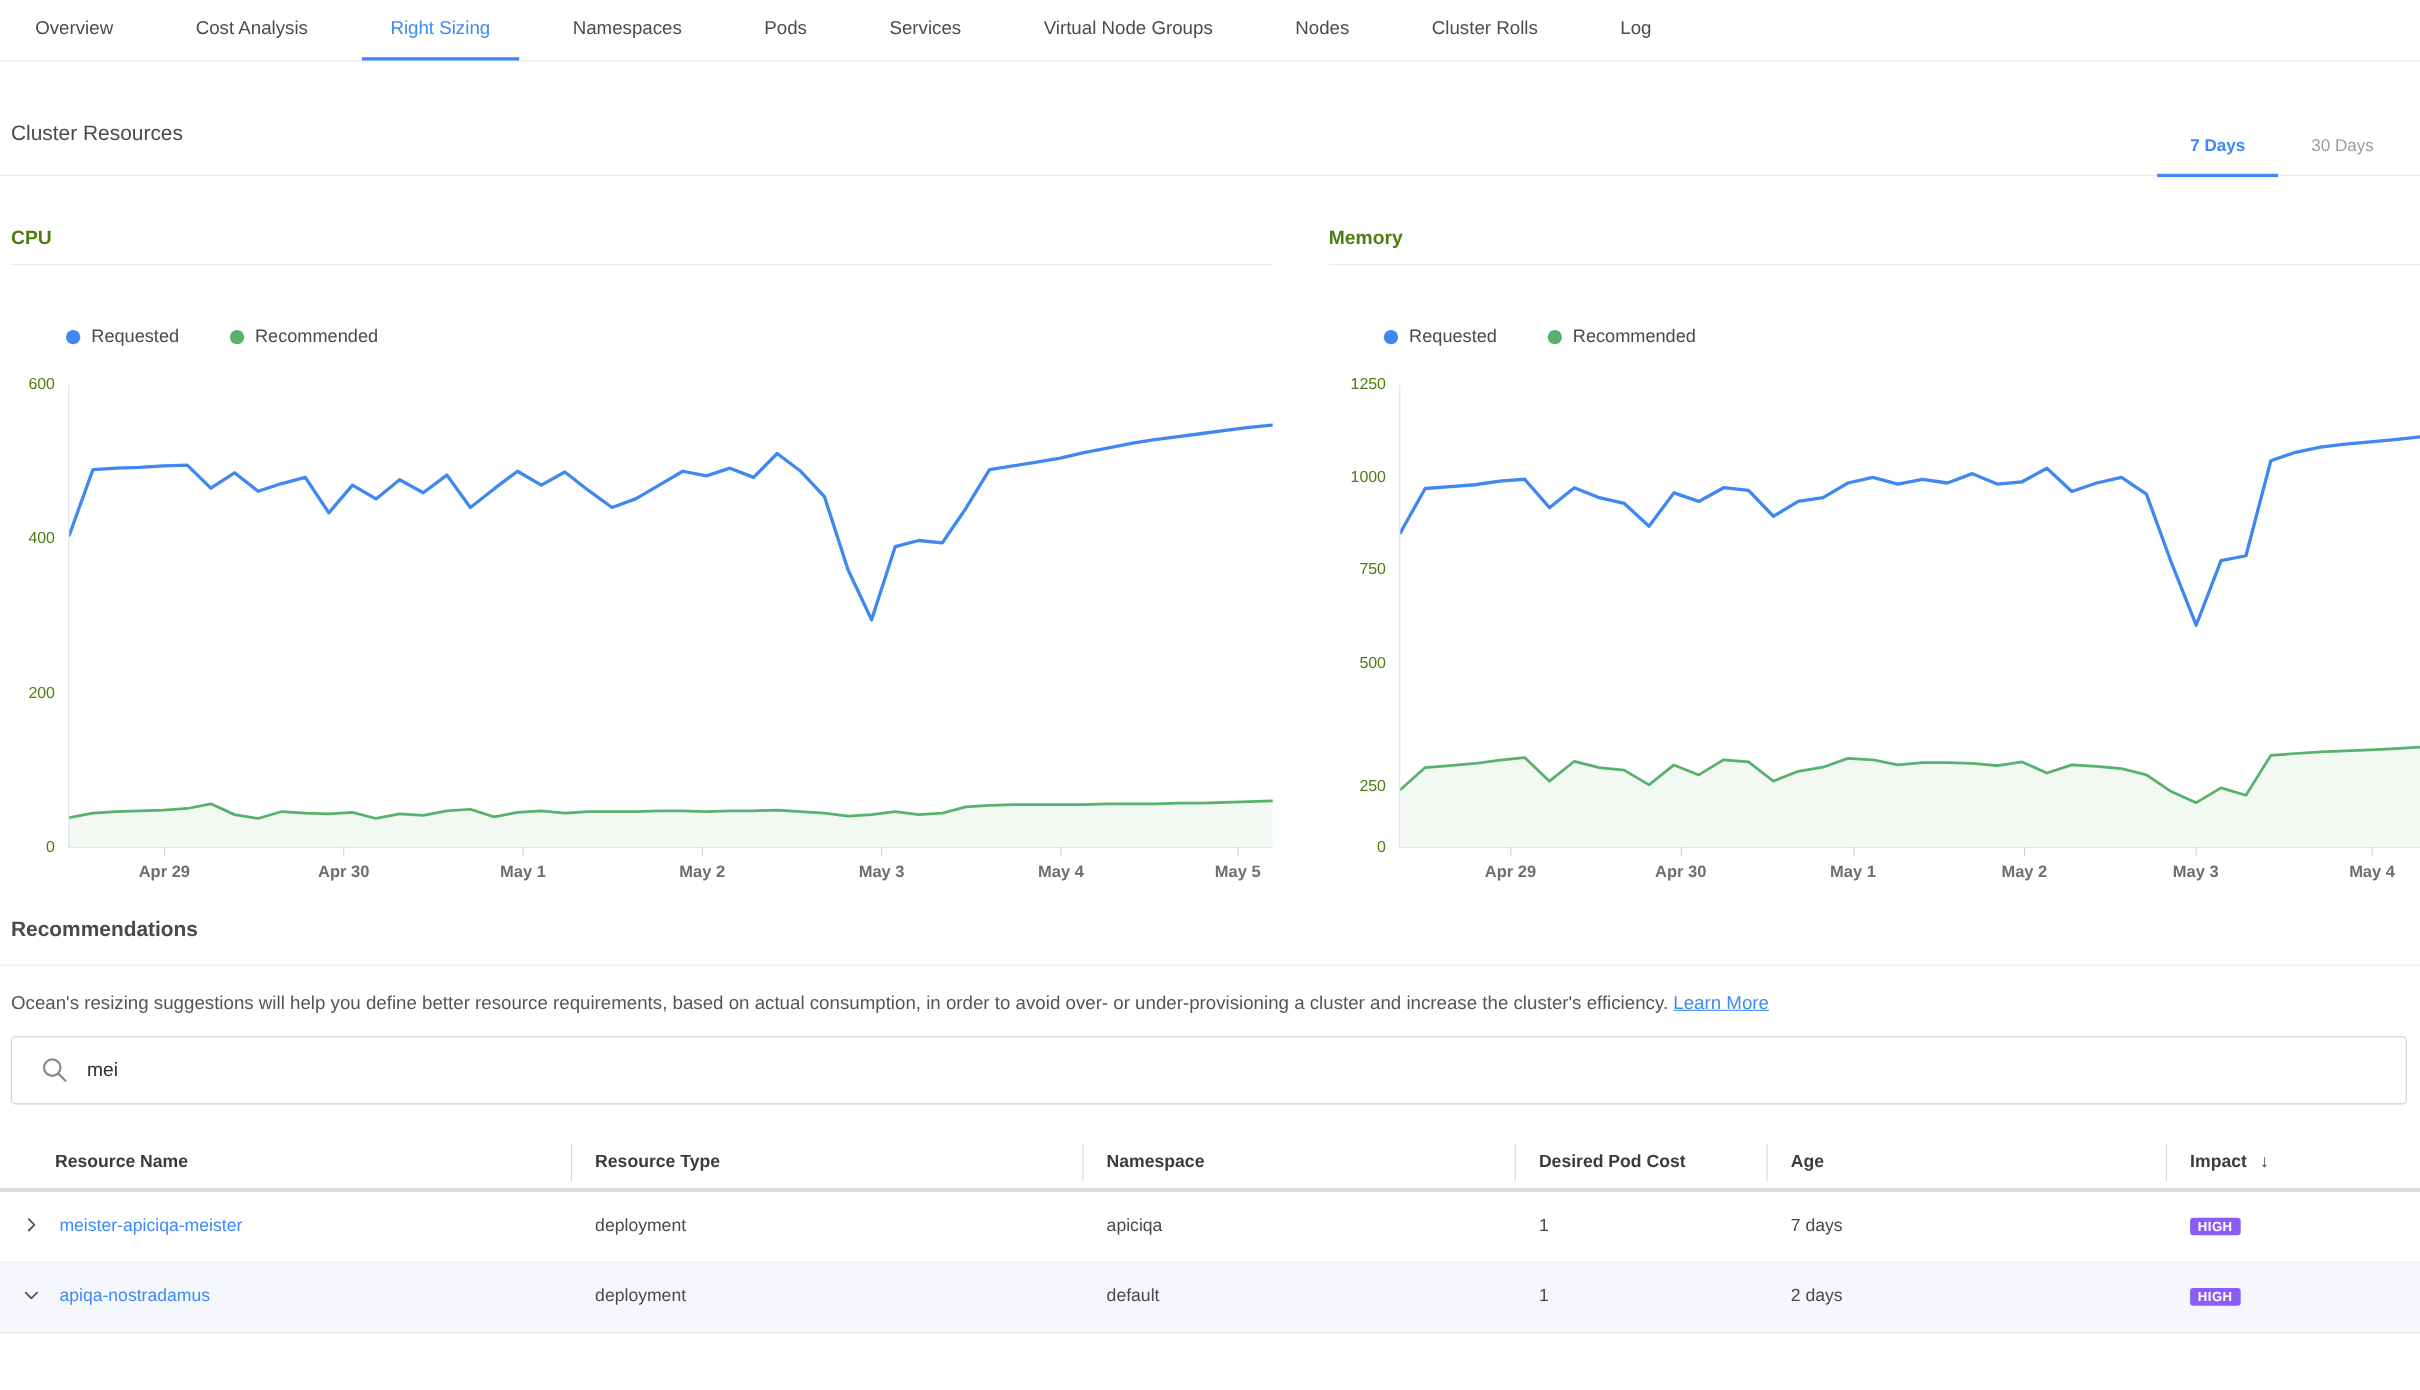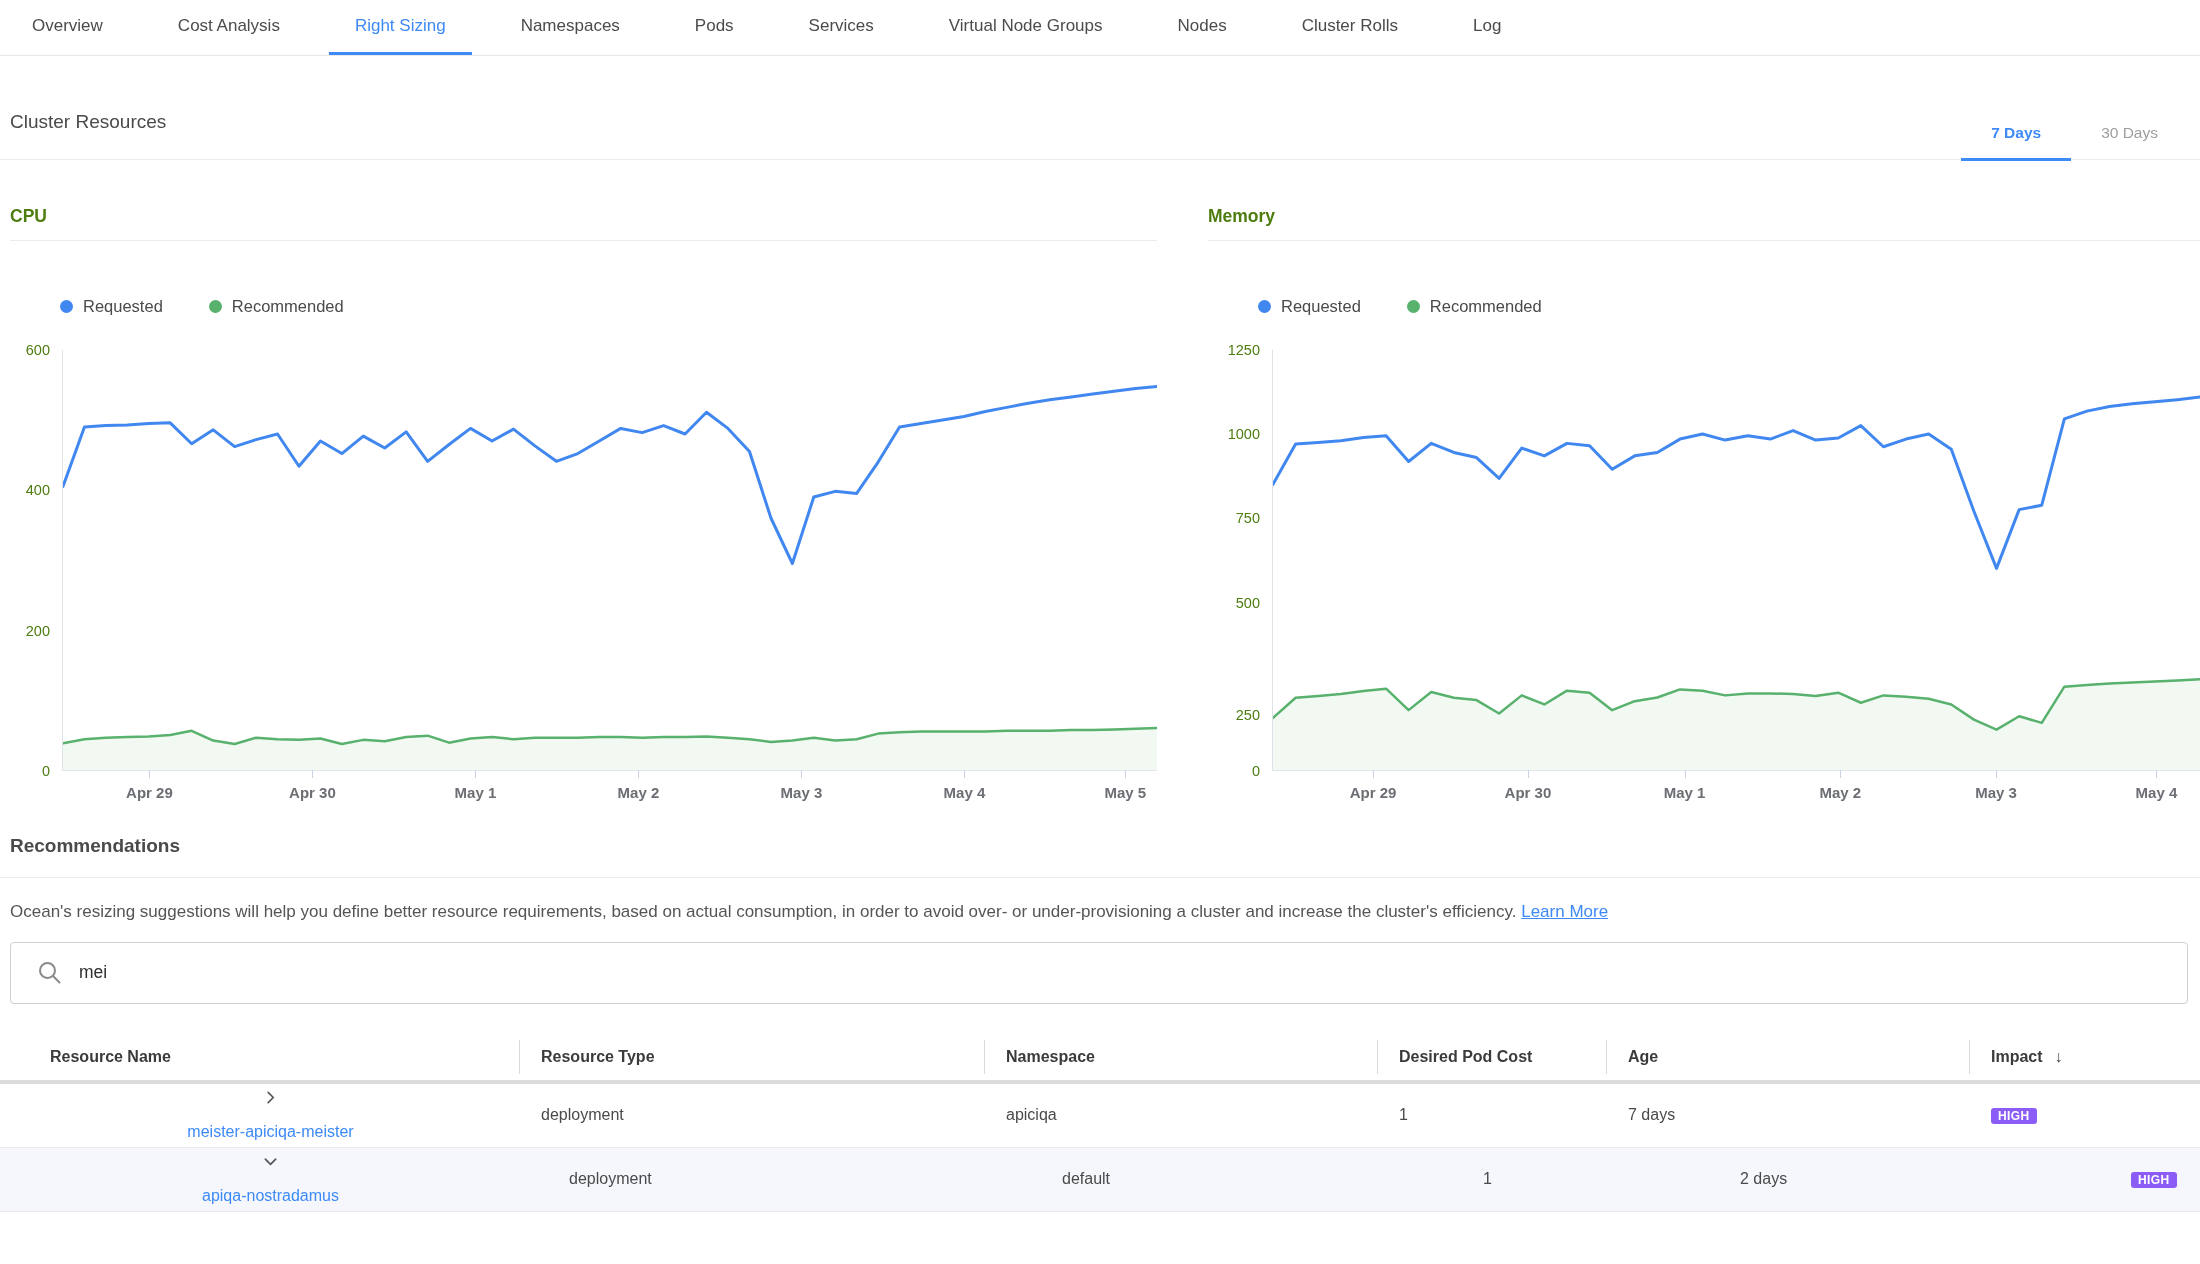--- a/index.html
+++ b/index.html
@@ -58,23 +58,23 @@
   .table { margin-top: 30px; }
   .thead, .tr { display: grid; grid-template-columns: 520px 465px 393px 229px 363px 1fr; align-items: center; }
   .thead { height: 50px; border-bottom: 4px solid #dcdcdc; }
   .th { position: relative; font-size: 16px; font-weight: 700; color: #3b3b3b; padding-left: 21px;
     height: 100%; display: flex; align-items: center; }
   .th:not(:last-child)::after { content: ""; position: absolute; right: 0; top: 6px; bottom: 6px;
     width: 1px; background: #d9d9d9; }
   .th.first { padding-left: 50px; }
   .sort-icon { margin-left: 12px; font-size: 16px; font-weight: 400; color: #4a4a4a; cursor: pointer; }
   .tr { height: 64px; border-bottom: 1px solid #e9e9e9; font-size: 16px; color: #4a4a4a; background: #fff; }
-  .tr.expanded { background: #f5f7fc; gap: 28px; }
+  .tr.expanded { background: #f5f7fc; }
   .td { padding-left: 21px; }
-  .td.first { display: flex; align-items: center; gap: 18px; flex-direction: column; }
+  .td.first { display: flex; align-items: flex-start; gap: 18px; }
   .chev { display: inline-flex; cursor: pointer; flex: none; }
   .res-link { color: #3d8af7; cursor: pointer; text-decoration: none; }
   .badge { display: inline-block; background: #8b5cf6; color: #fff; font-size: 12px; font-weight: 700;
     padding: 1px 7px; border-radius: 3px; letter-spacing: .4px; }
 </style>
 </head>
 <body>
 
 <nav class="tab-bar">
     <div class="tab">Overview</div>

